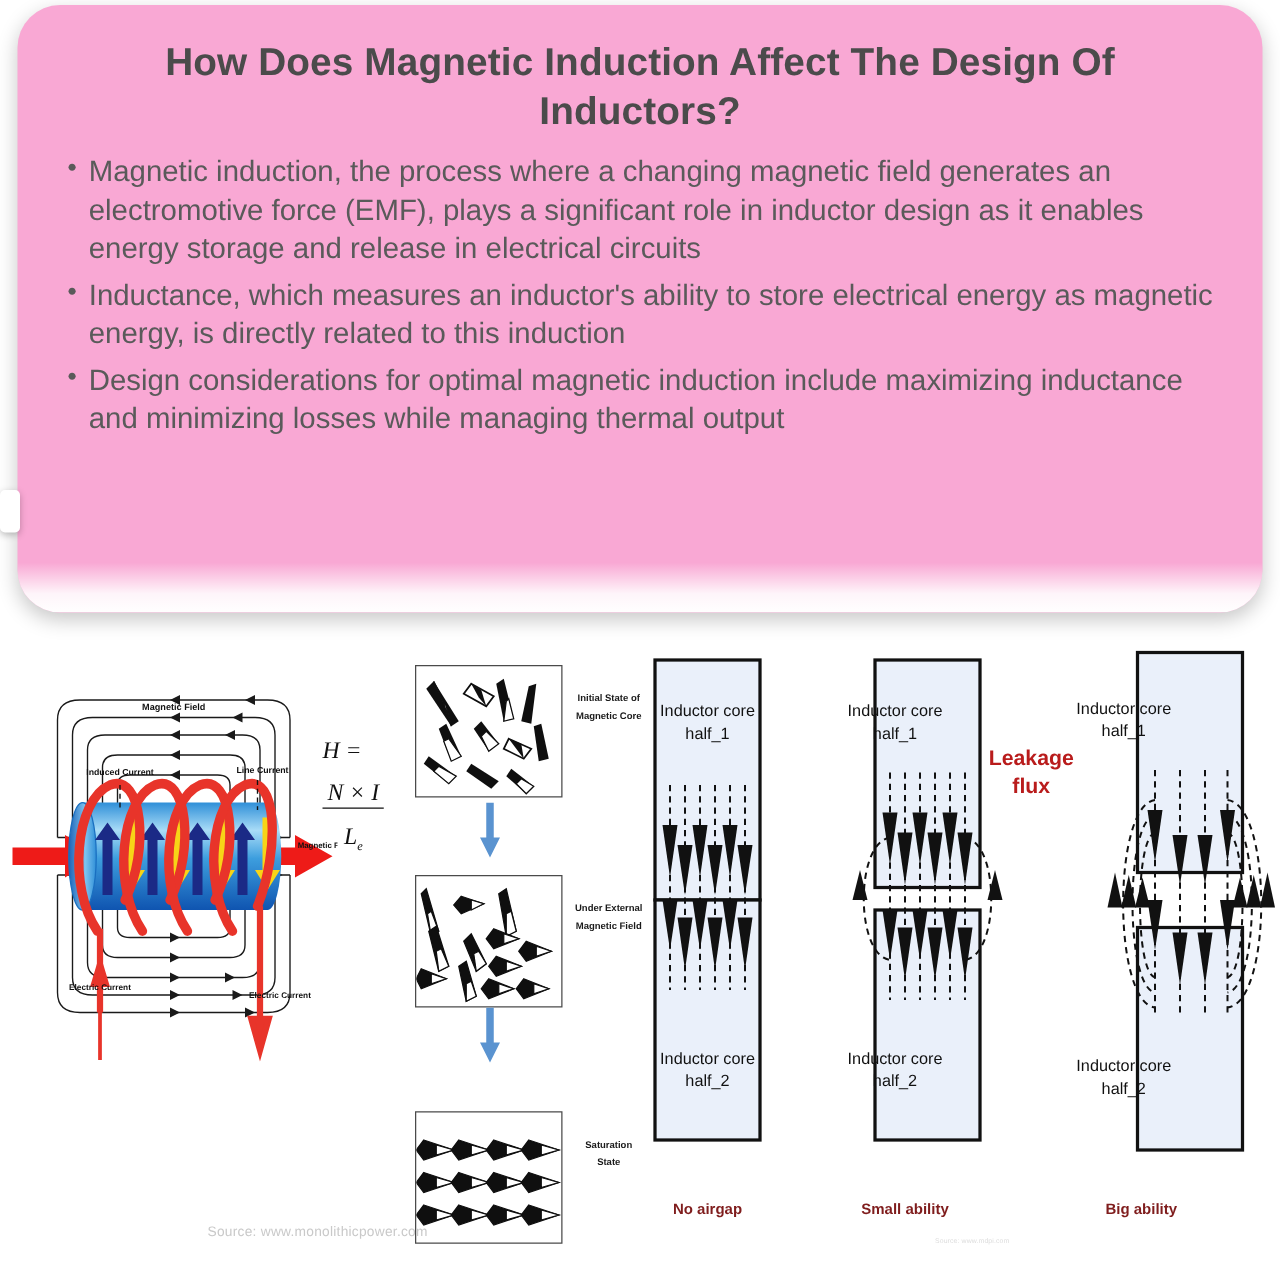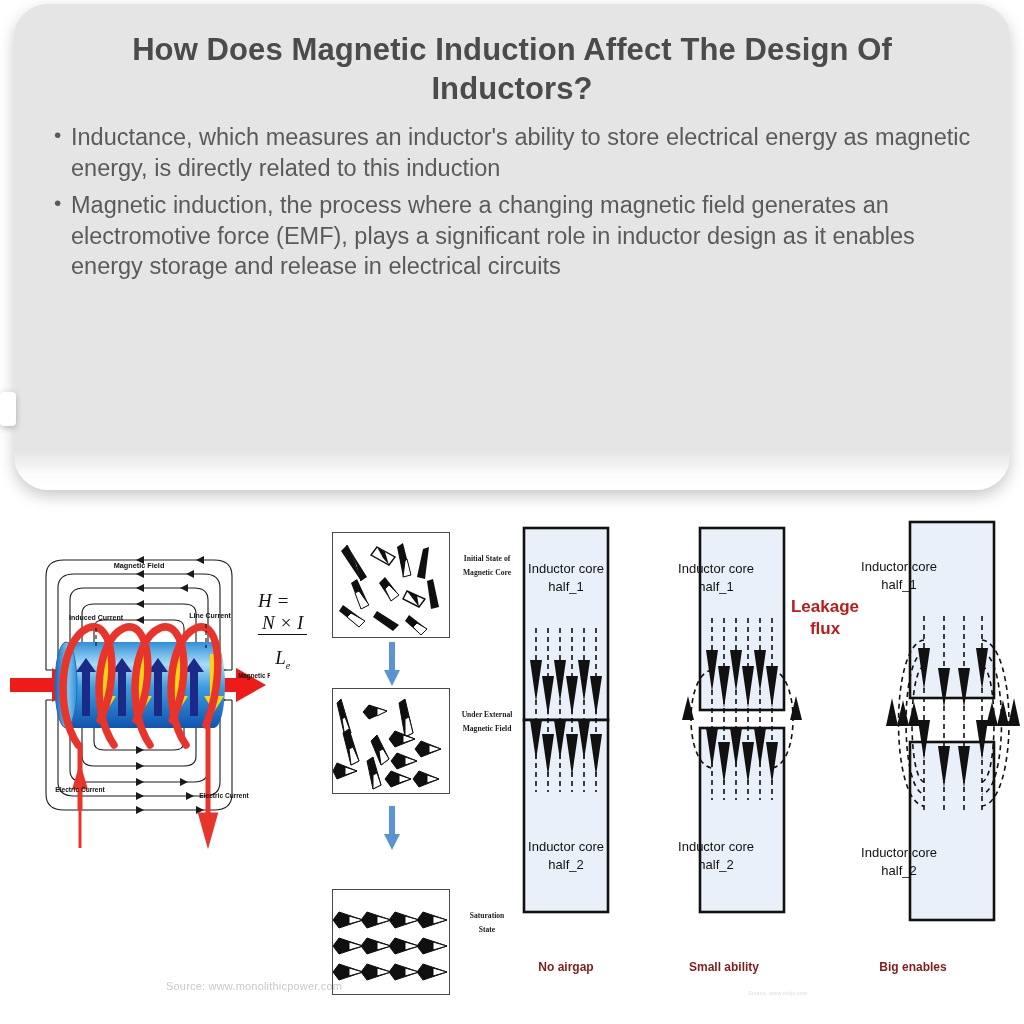--- a/index.html
+++ b/index.html
@@ -8,21 +8,21 @@
     background:#ffffff;
     font-family:"Liberation Sans", sans-serif;
     overflow:hidden;
     position:relative;
   }
 
   
   #card{
     position:absolute;
     left:14px; top:4px; width:996px; height:486px;
-    background:#e5e5e5;
+    background:#f9a8d4;
     border-radius:34px;
     box-shadow:0 6px 16px rgba(0,0,0,.22);
     overflow:hidden;
   }
   
   #left-tab{
     position:absolute;left:0;top:392px;width:16px;height:34px;
     background:#ffffff;border-radius:4px;
     box-shadow:0 2px 6px rgba(0,0,0,.25);
   }
@@ -59,35 +59,35 @@
 
   
   #solenoid{position:absolute;left:8px;top:24px;width:262px;height:330px;}
 
   
   #formula{
     position:absolute;left:258px;top:590px;width:70px;height:70px;
     font-family:"Liberation Serif", serif;font-style:italic;
     font-size:19px;color:#111;
   }
-  #formula .frac{display:inline-block;text-align:center;vertical-align:middle;}
+  #formula .frac{display:inline-block;text-align:center;vertical-align:middle;margin-top:12px;}
   #formula .num{display:block;padding:0 4px;}
   #formula .den{display:block;border-top:1.4px solid #111;padding:12px 4px;}
   #formula sub{font-size:10px;font-style:italic;}
 
   
   .dom-wrap{position:absolute;}
   .dom-box{
     width:116px;height:104px;border:1.4px solid #4a4a4a;background:#fff;
     position:relative;overflow:hidden;
   }
   .dom-label{
     position:absolute;left:124px;top:20px;width:62px;
     font-size:7.6px;line-height:1.9;font-weight:bold;color:#1a1a1a;
-    text-align:center;font-family:Liberation Serif, serif;
+    text-align:center;font-family:Liberation Sans, sans-serif;
   }
   .dom-arrow{position:absolute;left:52px;width:16px;height:46px;}
 
   
   .core-fig{position:absolute;top:24px;}
   .core-txt{
     position:absolute;left:0;right:0;text-align:center;
     font-size:13px;line-height:1.42;color:#111;
   }
   .core-caption{
@@ -108,22 +108,23 @@
     position:absolute;color:#dcdcdc;font-size:5.5px;letter-spacing:.1px;
   }
 </style>
 </head>
 <body>
 
 <div id="card">
   <h1 id="title">How Does Magnetic Induction Affect The Design Of Inductors?</h1>
 
   <ul id="bullets">
+    <li>Magnetic induction, the process where a changing magnetic field generates an electromotive force (EMF), plays a significant role in inductor design as it enables energy storage and release in electrical circuits</li>
     <li>Inductance, which measures an inductor's ability to store electrical energy as magnetic energy, is directly related to this induction</li>
-    <li>Magnetic induction, the process where a changing magnetic field generates an electromotive force (EMF), plays a significant role in inductor design as it enables energy storage and release in electrical circuits</li>
+    <li>Design considerations for optimal magnetic induction include maximizing inductance and minimizing losses while managing thermal output</li>
   </ul>
 
   <div id="card-fade"></div>
 </div>
 <div id="left-tab"></div>
 
 <div id="figures">
 
   <div id="solenoid">
     <svg width="262" height="330" viewBox="0 0 262 330">
@@ -290,21 +291,21 @@
       <span>Initial State of</span><br>
       <span>Magnetic Core</span>
     </div>
   </div>
   <div class="dom-arrow" style="left:384px;top:146px;">
     <svg width="16" height="46" viewBox="0 0 16 46">
         <path d="M5 0 L11 0 L11 28 L16 28 L8 44 L0 28 L5 28 Z" fill="#5a93d0"></path>
       </svg>
   </div>
 
-  <div class="dom-wrap" style="left:332px;top:192px;">
+  <div class="dom-wrap" style="left:332px;top:204px;">
     <div class="dom-box">
       <svg width="116" height="104" viewBox="0 0 116 104">
         <g fill="#0f0f0f" stroke="#0f0f0f" stroke-width="1">
           <path d="M8 10 L18 44 L12 48 L4 14 Z"></path>
             <path d="M12 28 L18 44 L12 48 L9 30 Z" fill="#fff"></path>
           <path d="M36 16 L54 22 L36 30 L30 23 Z"></path>
             <path d="M44 19 L54 22 L44 27 Z" fill="#fff"></path>
           <path d="M72 10 L80 44 L72 48 L66 14 Z"></path>
             <path d="M76 28 L80 44 L72 48 L72 30 Z" fill="#fff"></path>
           <path d="M62 42 L82 50 L62 58 L56 50 Z"></path>
@@ -515,21 +516,21 @@
       </g>
     </svg>
     <div class="core-txt" style="top:38px;left:-34px;width:122px;">
       <span>Inductor core</span><br>
       <span>half_1</span>
     </div>
     <div class="core-txt" style="top:324px;left:-34px;width:122px;">
       <span>Inductor core</span><br>
       <span>half_2</span>
     </div>
-    <div class="core-caption" style="top:440px;left:-34px;width:150px;">Big enables</div>
+    <div class="core-caption" style="top:440px;left:-34px;width:150px;">Big ability</div>
   </div>
 
   <div id="leak-label" style="left:786px;top:100px;width:78px;">
     <span>Leakage</span><br>
     <span>flux</span>
   </div>
 
   <div class="src-note" style="left:166px;top:484px;">Source: www.monolithicpower.com</div>
   <div class="src-tiny" style="left:748px;top:494px;">Source: www.mdpi.com</div>
 

